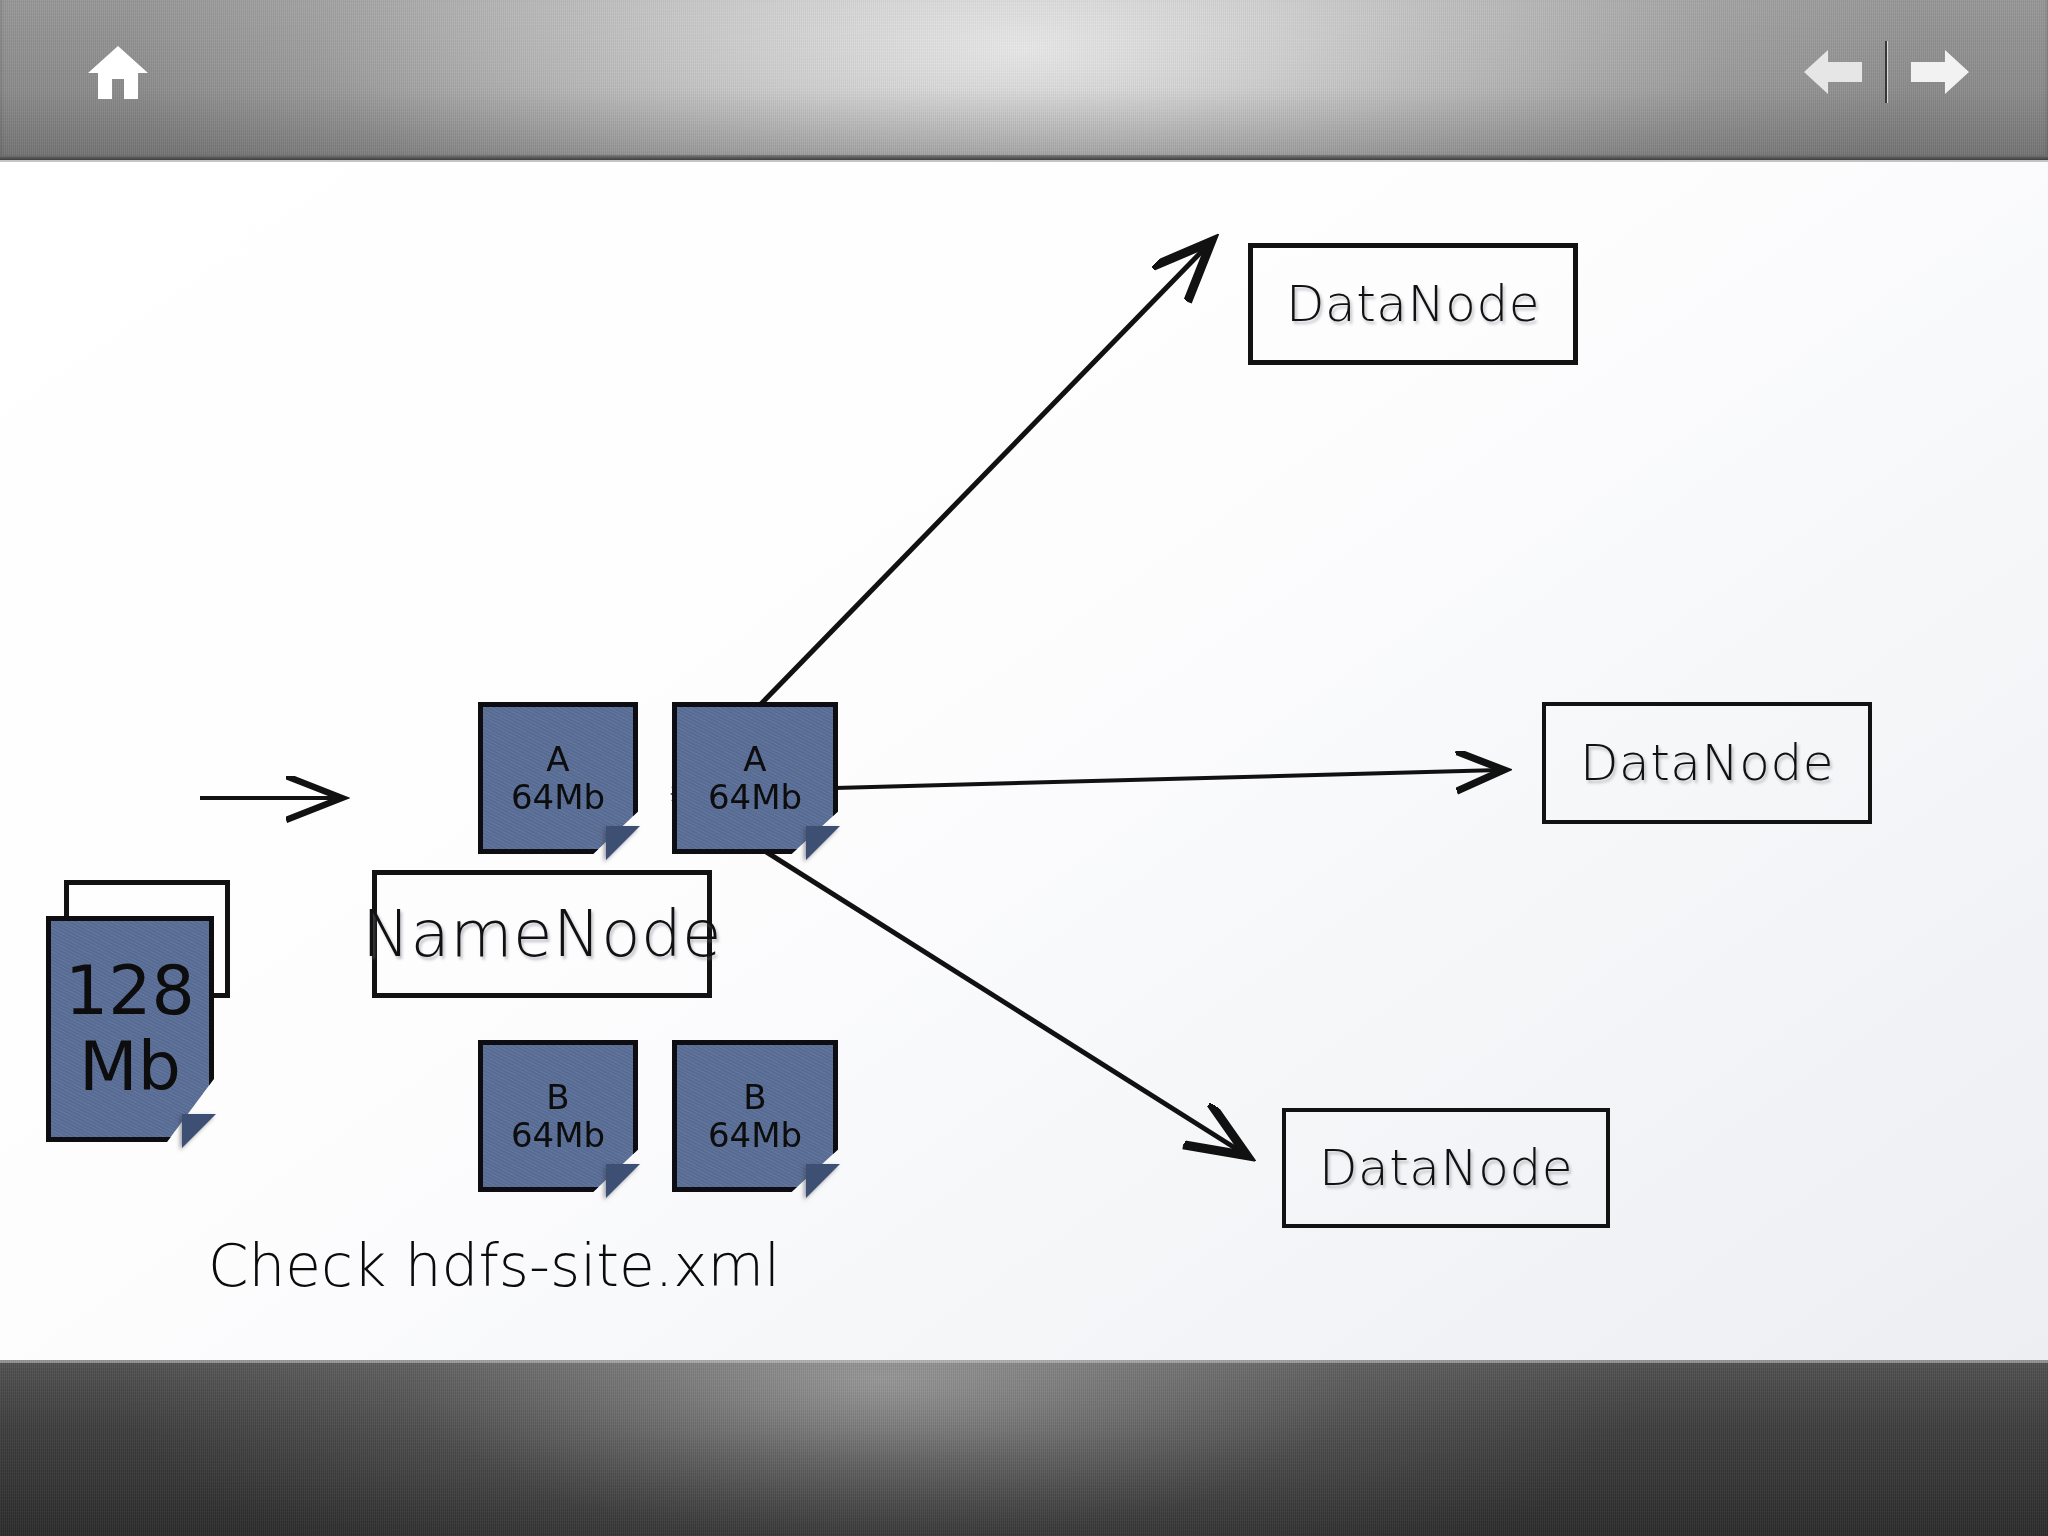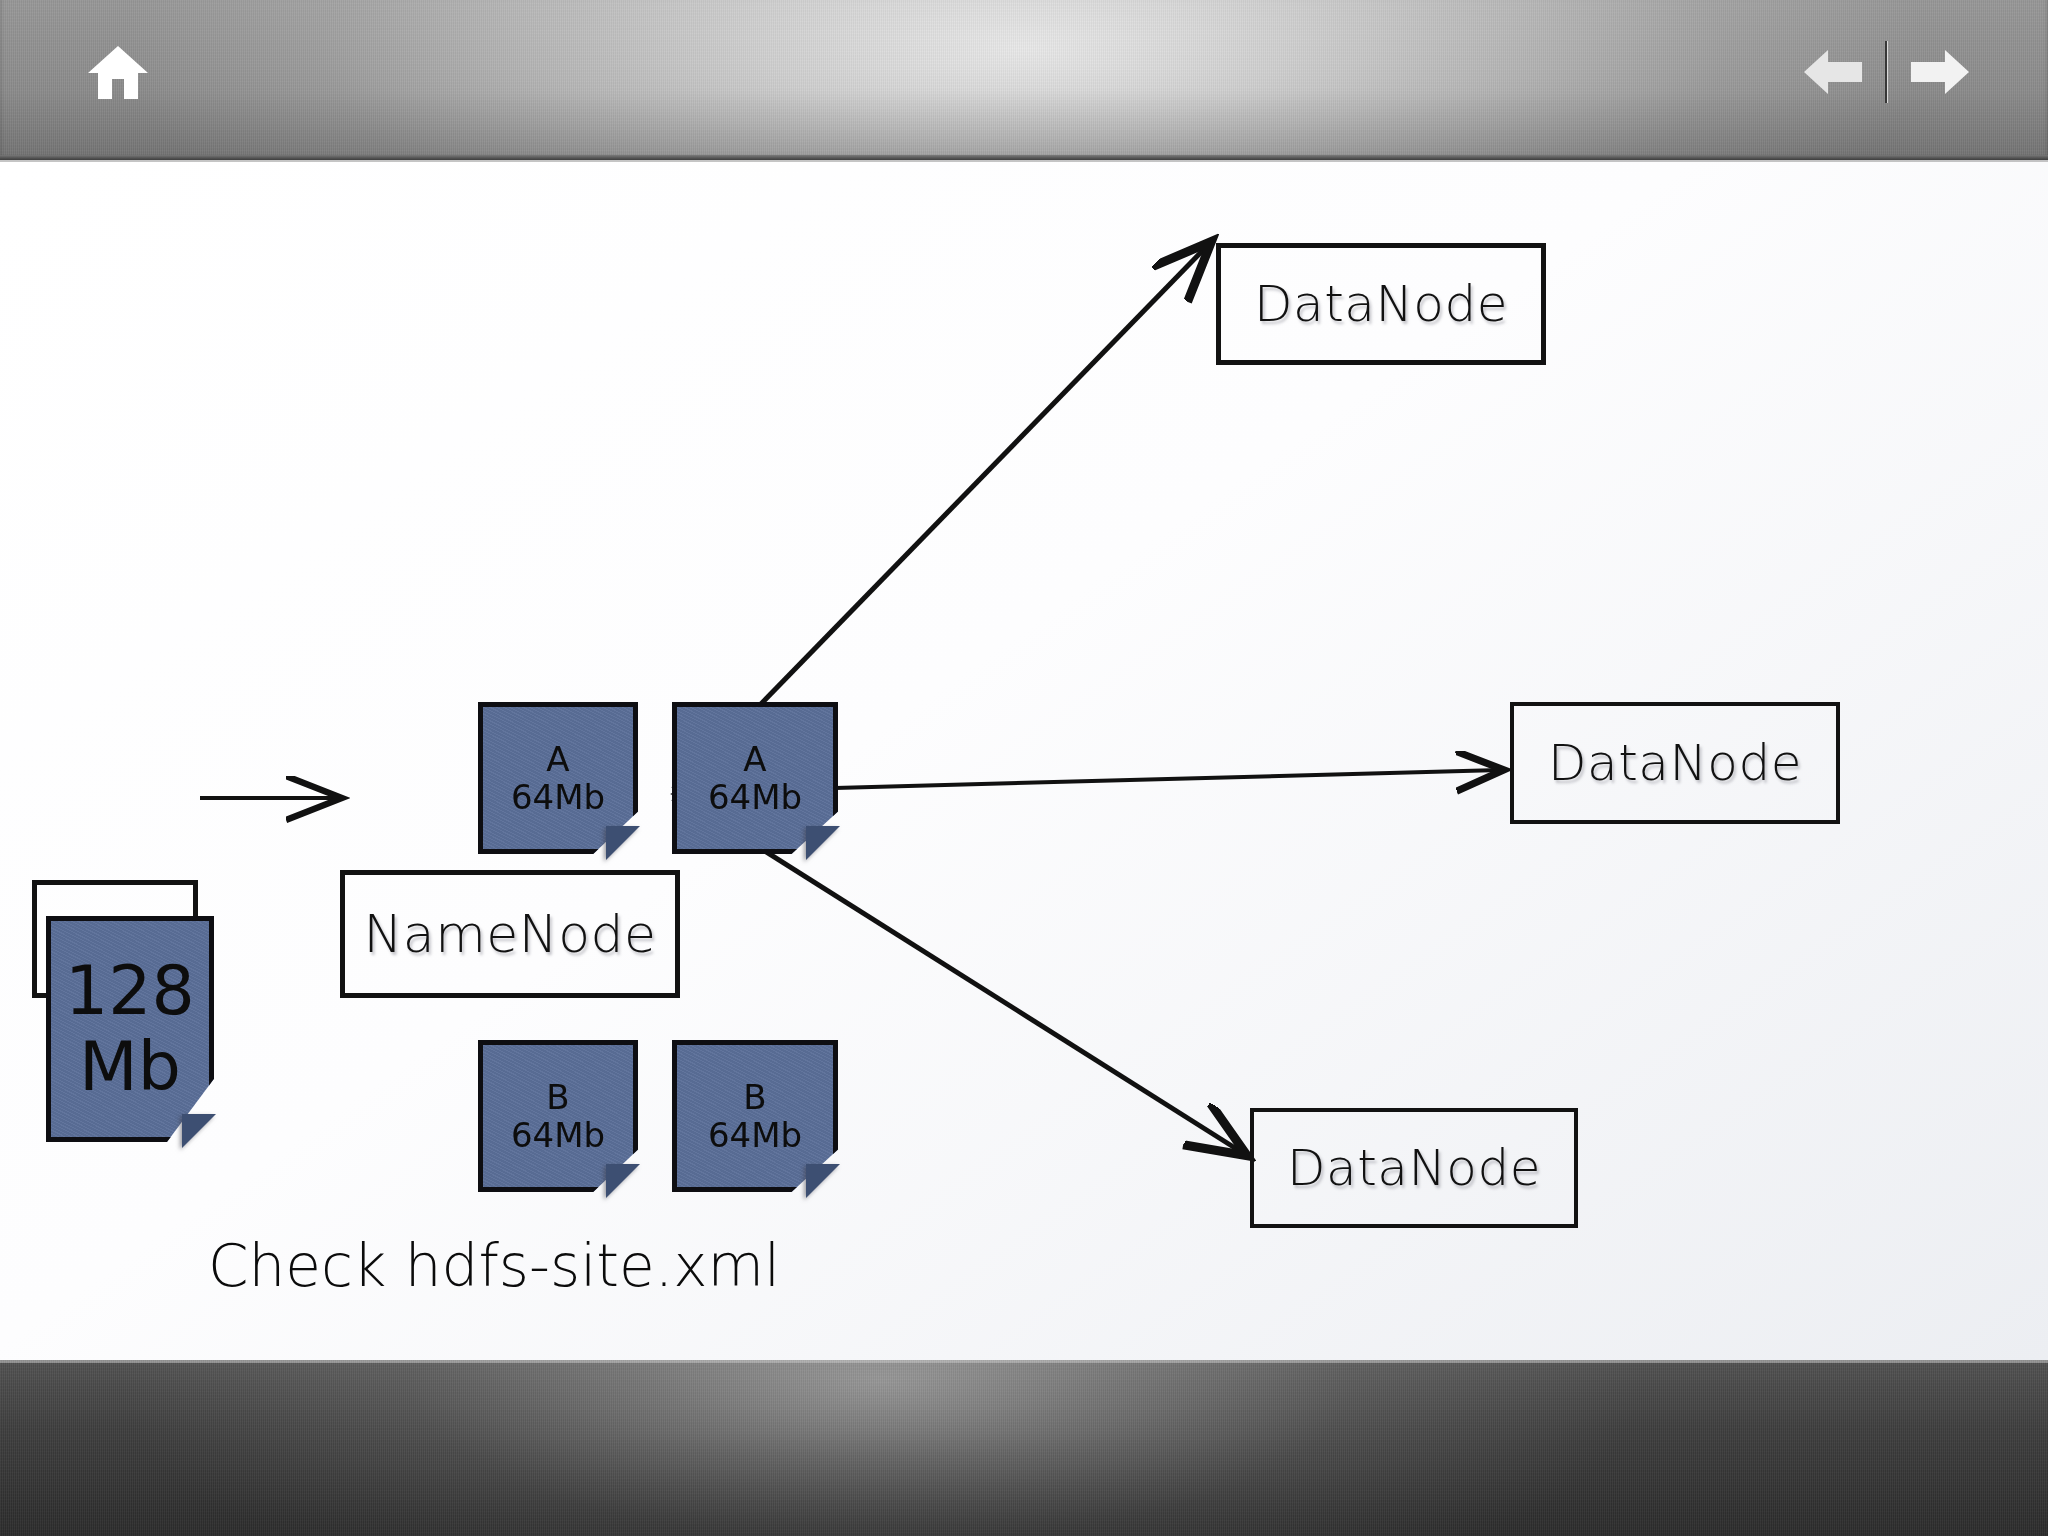--- a/index.html
+++ b/index.html
@@ -133,20 +133,21 @@
     border: 5px solid #121212;
     background: rgba(255,255,255,0.0);
     display: flex;
     align-items: center;
     justify-content: center;
     color: #111;
     font-family: "DejaVu Sans", sans-serif;
     font-weight: 300;
     letter-spacing: 0.5px;
     text-shadow: 2px 3px 3px rgba(120,120,130,0.45);
+    margin-left: 32px;
   }
   .node.small-border { border-width: 4px; }
 
   
   .card {
     position: absolute;
     box-sizing: border-box;
     color: #0d0d0d;
     font-family: "DejaVu Sans", sans-serif;
     font-weight: 400;
@@ -283,21 +284,21 @@
 
       <path d="M700 598 L676 626 L706 632" fill="none" stroke="#111" stroke-width="5"></path>
       <path d="M706 620 L676 634 L706 648" fill="none" stroke="#111" stroke-width="5"></path>
       <path d="M700 672 L676 642 L706 638" fill="none" stroke="#111" stroke-width="5"></path>
     </svg>
 
     <div class="node" style="left:32px; top:720px; width:166px; height:118px; font-size:46px;">
       <span>User</span>
     </div>
 
-    <div class="node" style="left:340px; top:710px; width:340px; height:128px; font-size:52px;">
+    <div class="node" style="left:340px; top:710px; width:340px; height:128px; font-size:64px;">
       <span>NameNode</span>
     </div>
 
     <div class="node" style="left:1216px; top:83px; width:330px; height:122px; font-size:50px;">
       <span>DataNode</span>
     </div>
 
     <div class="node small-border" style="left:1510px; top:542px; width:330px; height:122px; font-size:50px;">
       <span>DataNode</span>
     </div>

